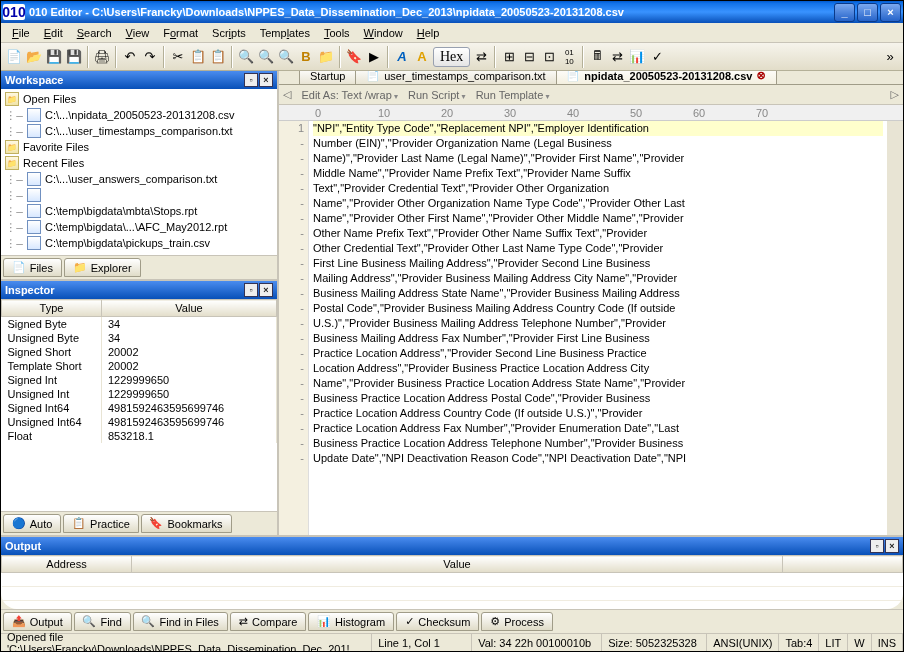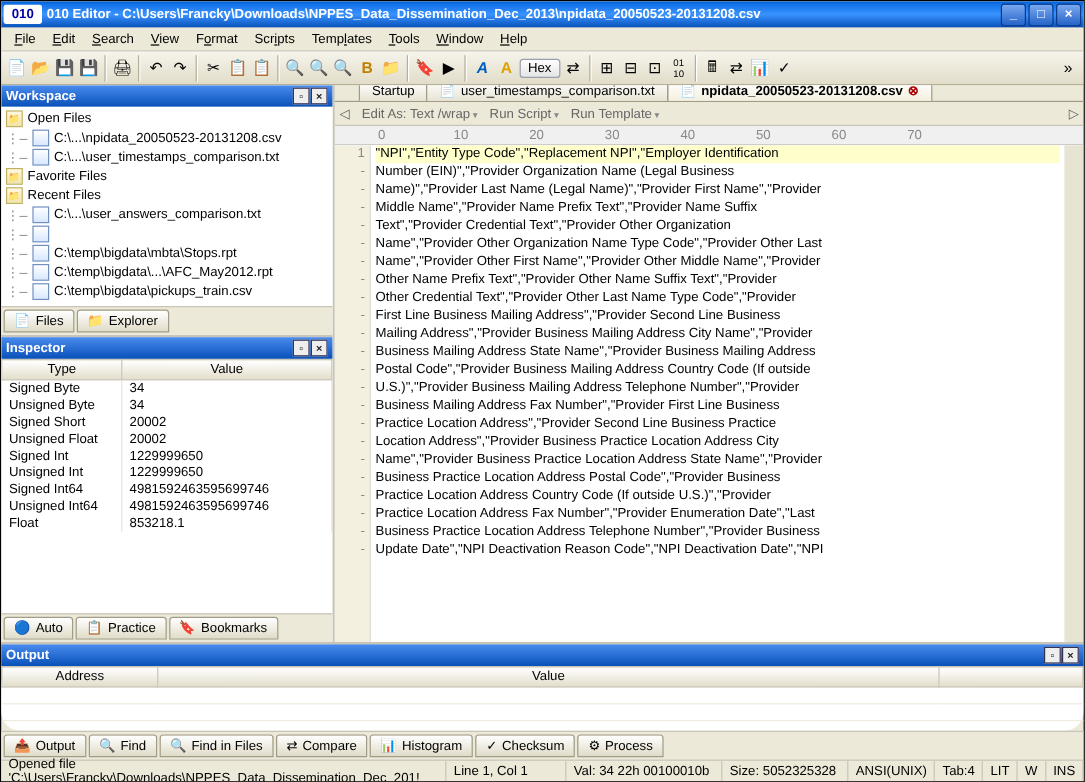--- a/index.html
+++ b/index.html
@@ -1,31 +1,31 @@
 <!DOCTYPE html>
 <html><head>
 <meta charset="utf-8">
 <style>
 * { margin: 0; padding: 0; box-sizing: border-box; font-family: Tahoma, sans-serif; font-size: 11px; }
 body { width: 904px; height: 652px; background: #ece9d8; border: 1px solid #000; display: flex; flex-direction: column; overflow: hidden; }
 
 .titlebar { background: linear-gradient(to bottom, #0058cc, #1171e8 10%, #3993ff 50%, #0850b8); height: 22px; display: flex; align-items: center; padding: 0 2px; color: white; font-weight: bold; }
-.titlebar-icon { width: 32px; height: 16px; background: #fff; margin-right: 4px; border-radius: 2px; display: flex; align-items: center; justify-content: center; font-size: 11px; color: #00a; }
+.titlebar-icon { width: 22px; height: 16px; background: #fff; margin-right: 4px; border-radius: 2px; display: flex; align-items: center; justify-content: center; font-size: 14px; color: #00a; }
 .titlebar-text { flex: 1; }
 .winbtns { display: flex; gap: 2px; }
 .winbtn { width: 21px; height: 19px; background: linear-gradient(to bottom, #7ba9f0, #2563c9); border: 1px solid #0a3a8a; border-radius: 3px; color: white; display: flex; align-items: center; justify-content: center; font-weight: bold; }
 
 .menubar { background: #ece9d8; height: 20px; display: flex; align-items: center; padding: 0 4px; border-bottom: 1px solid #c8c4b8; }
 .menubar span { padding: 2px 7px; cursor: default; }
 .menubar span u { text-decoration: underline; }
 
 .toolbar { background: linear-gradient(to bottom, #f6f4ec, #e2ddc9); height: 28px; display: flex; align-items: center; padding: 0 4px; border-bottom: 1px solid #b4b098; gap: 2px; }
 .tbtn { width: 18px; height: 18px; display: flex; align-items: center; justify-content: center; font-size: 13px; }
 .tsep { width: 2px; height: 22px; border-left: 1px solid #b4b098; border-right: 1px solid #fff; margin: 0 2px; }
-.pill { background: linear-gradient(to bottom, #fff, #e5e5e5); border: 1px solid #98a0b0; border-radius: 3px; padding: 1px 6px; font-size: 11px; }
+.pill { background: linear-gradient(to bottom, #fff, #e5e5e5); border: 1px solid #98a0b0; border-radius: 3px; padding: 1px 6px; font-size: 14px; font-family: Liberation Serif, serif; }
 
 .mainrow { flex: 1; display: flex; overflow: hidden; }
 .leftcol { width: 278px; display: flex; flex-direction: column; border-right: 2px solid #c8c4b8; }
 .panel-hdr { background: linear-gradient(to bottom, #4a8cef, #0850b8); color: white; height: 18px; display: flex; align-items: center; padding: 0 4px; font-weight: bold; }
 .panel-hdr .hbtns { margin-left: auto; display: flex; gap: 1px; }
 .hbtn { width: 14px; height: 14px; background: #eee; color: #222; display: flex; align-items: center; justify-content: center; font-size: 9px; border: 1px solid #335; }
 
 .workspace { flex: 0 0 210px; display: flex; flex-direction: column; background: white; border-bottom: 2px solid #c8c4b8; }
 .ws-body { flex: 1; background: white; overflow: hidden; padding: 2px 0; }
 .ws-item { display: flex; align-items: center; padding: 1px 4px; gap: 4px; }
@@ -234,21 +234,21 @@
               </tr>
               <tr>
                 <td>Unsigned Byte</td>
                 <td>34</td>
               </tr>
               <tr>
                 <td>Signed Short</td>
                 <td>20002</td>
               </tr>
               <tr>
-                <td>Unsigned Float</td>
+                <td>Template Short</td>
                 <td>20002</td>
               </tr>
               <tr>
                 <td>Signed Int</td>
                 <td>1229999650</td>
               </tr>
               <tr>
                 <td>Unsigned Int</td>
                 <td>1229999650</td>
               </tr>

